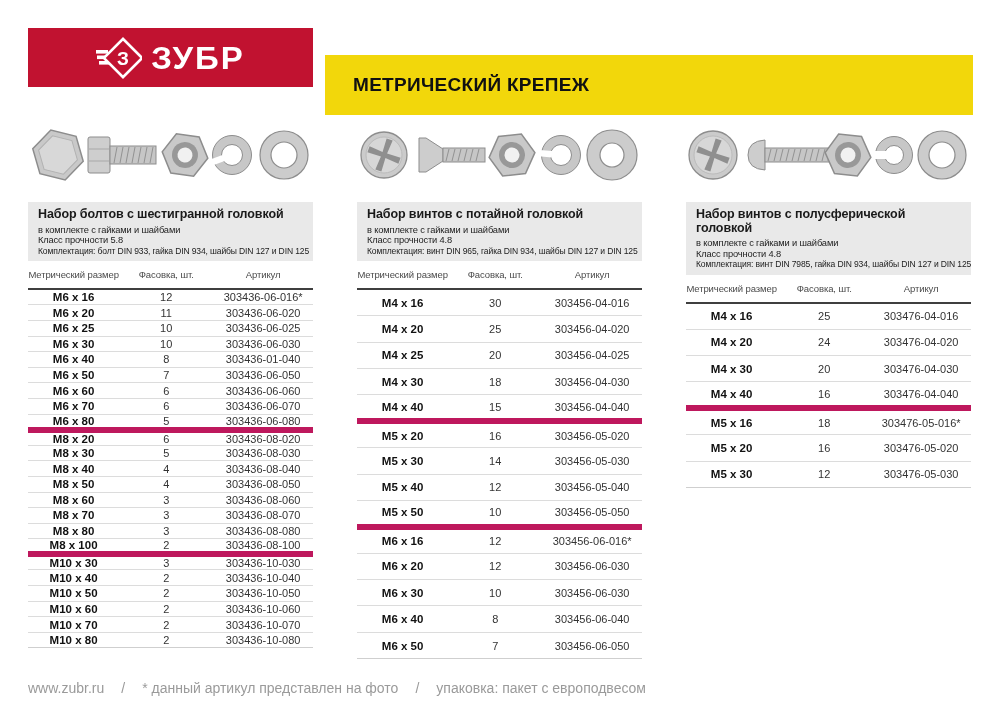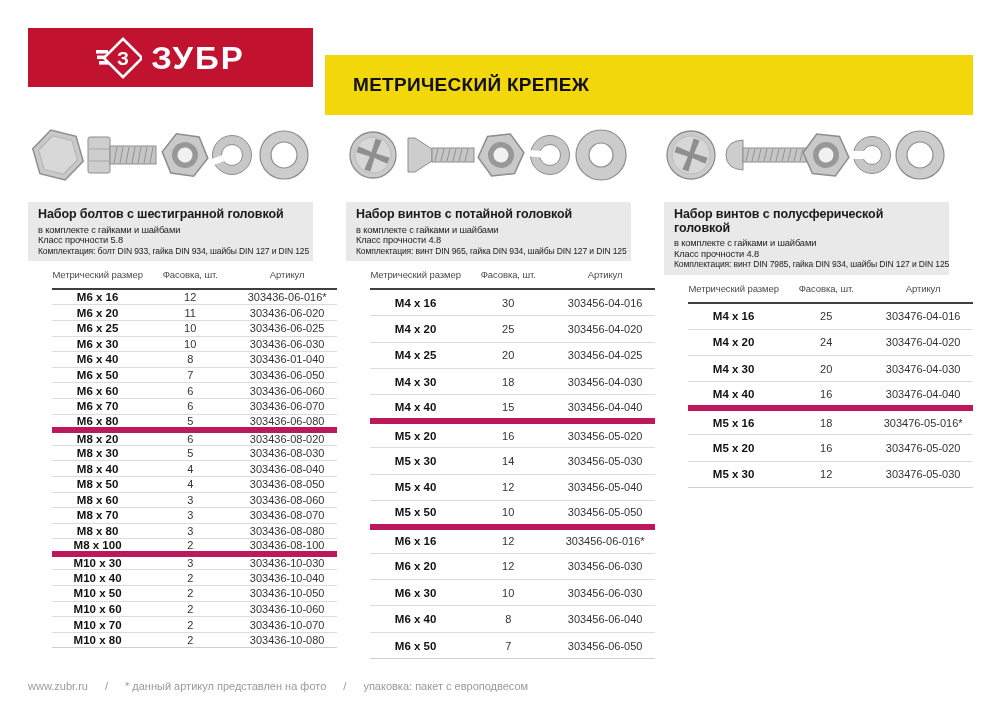--- a/index.html
+++ b/index.html
@@ -17,49 +17,49 @@
     color:#fff; font-weight:bold; font-size:33px; letter-spacing:2px;
     transform:scaleY(0.96); line-height:1;
   }
   .banner {
     position:absolute; left:325px; top:27px; width:648px; height:60px;
     background:#f2d70b; display:flex; align-items:center;margin-top:28px;
   }
   .banner-title { font-weight:bold; font-size:19px; letter-spacing:.3px; padding-left:28px; color:#111; }
 
   
-  .columns { position:absolute; left:28px; top:111px; width:945px; display:flex; gap:33px; }
+  .columns { position:absolute; left:28px; top:111px; width:945px; display:flex; gap:44px; }
   .col { width:285px; }
   .photo { height:88px; }
 
   .info-box { background:#e9e9e9; padding:6px 10px 5px; margin-top:3px; }
   .info-title { font-size:12.5px; font-weight:bold; line-height:13.5px; margin-bottom:3px; letter-spacing:-0.1px; }
   .sub { font-size:9.3px; line-height:10.6px; color:#222; letter-spacing:-0.15px; white-space:nowrap; }
   .kit { transform:scaleX(0.92); transform-origin:0 50%; }
 
-  table { width:100%; border-collapse:collapse; table-layout:fixed;margin-left:24px; }
+  table { width:100%; border-collapse:collapse; table-layout:fixed; }
   thead th {
     font-weight:normal; font-size:9.5px; color:#4a4a4a; height:28px;
     text-align:center; vertical-align:middle; border-bottom:2px solid #3f3f3f; letter-spacing:-0.1px;
   }
   tbody td {
     text-align:center; vertical-align:middle; font-size:11px; color:#333;
     border-top:1px solid #dcdcdc; padding:0;
   }
   tbody tr:first-child td { border-top:none; }
   tbody tr.group-start td { border-top:6px solid #be185d; }
   tbody tr:last-child td { border-bottom:1px solid #cfcfcf; }
   td.size { font-weight:bold; color:#111; font-size:11.5px; }
   .dense tbody td { height:15.6px; }
   .loose tbody td { height:26.4px; }
 
   
   .footer {
     position:absolute; left:28px; top:680px; display:flex; gap:17px;
-    font-size:11px; color:#9a9a9a; align-items:baseline;text-align:right;
+    font-size:14px; color:#9a9a9a; align-items:baseline;text-align:right;
   }
   .footer a { color:#9a9a9a; text-decoration:none; }
 </style>
 </head>
 <body>
 
 <div class="logo">
   <svg width="46" height="46" viewBox="0 0 46 46">
     <rect x="1" y="20.5" width="9" height="3.6" fill="#fff"></rect>
     <rect x="3" y="26" width="12" height="3.6" fill="#fff"></rect>

